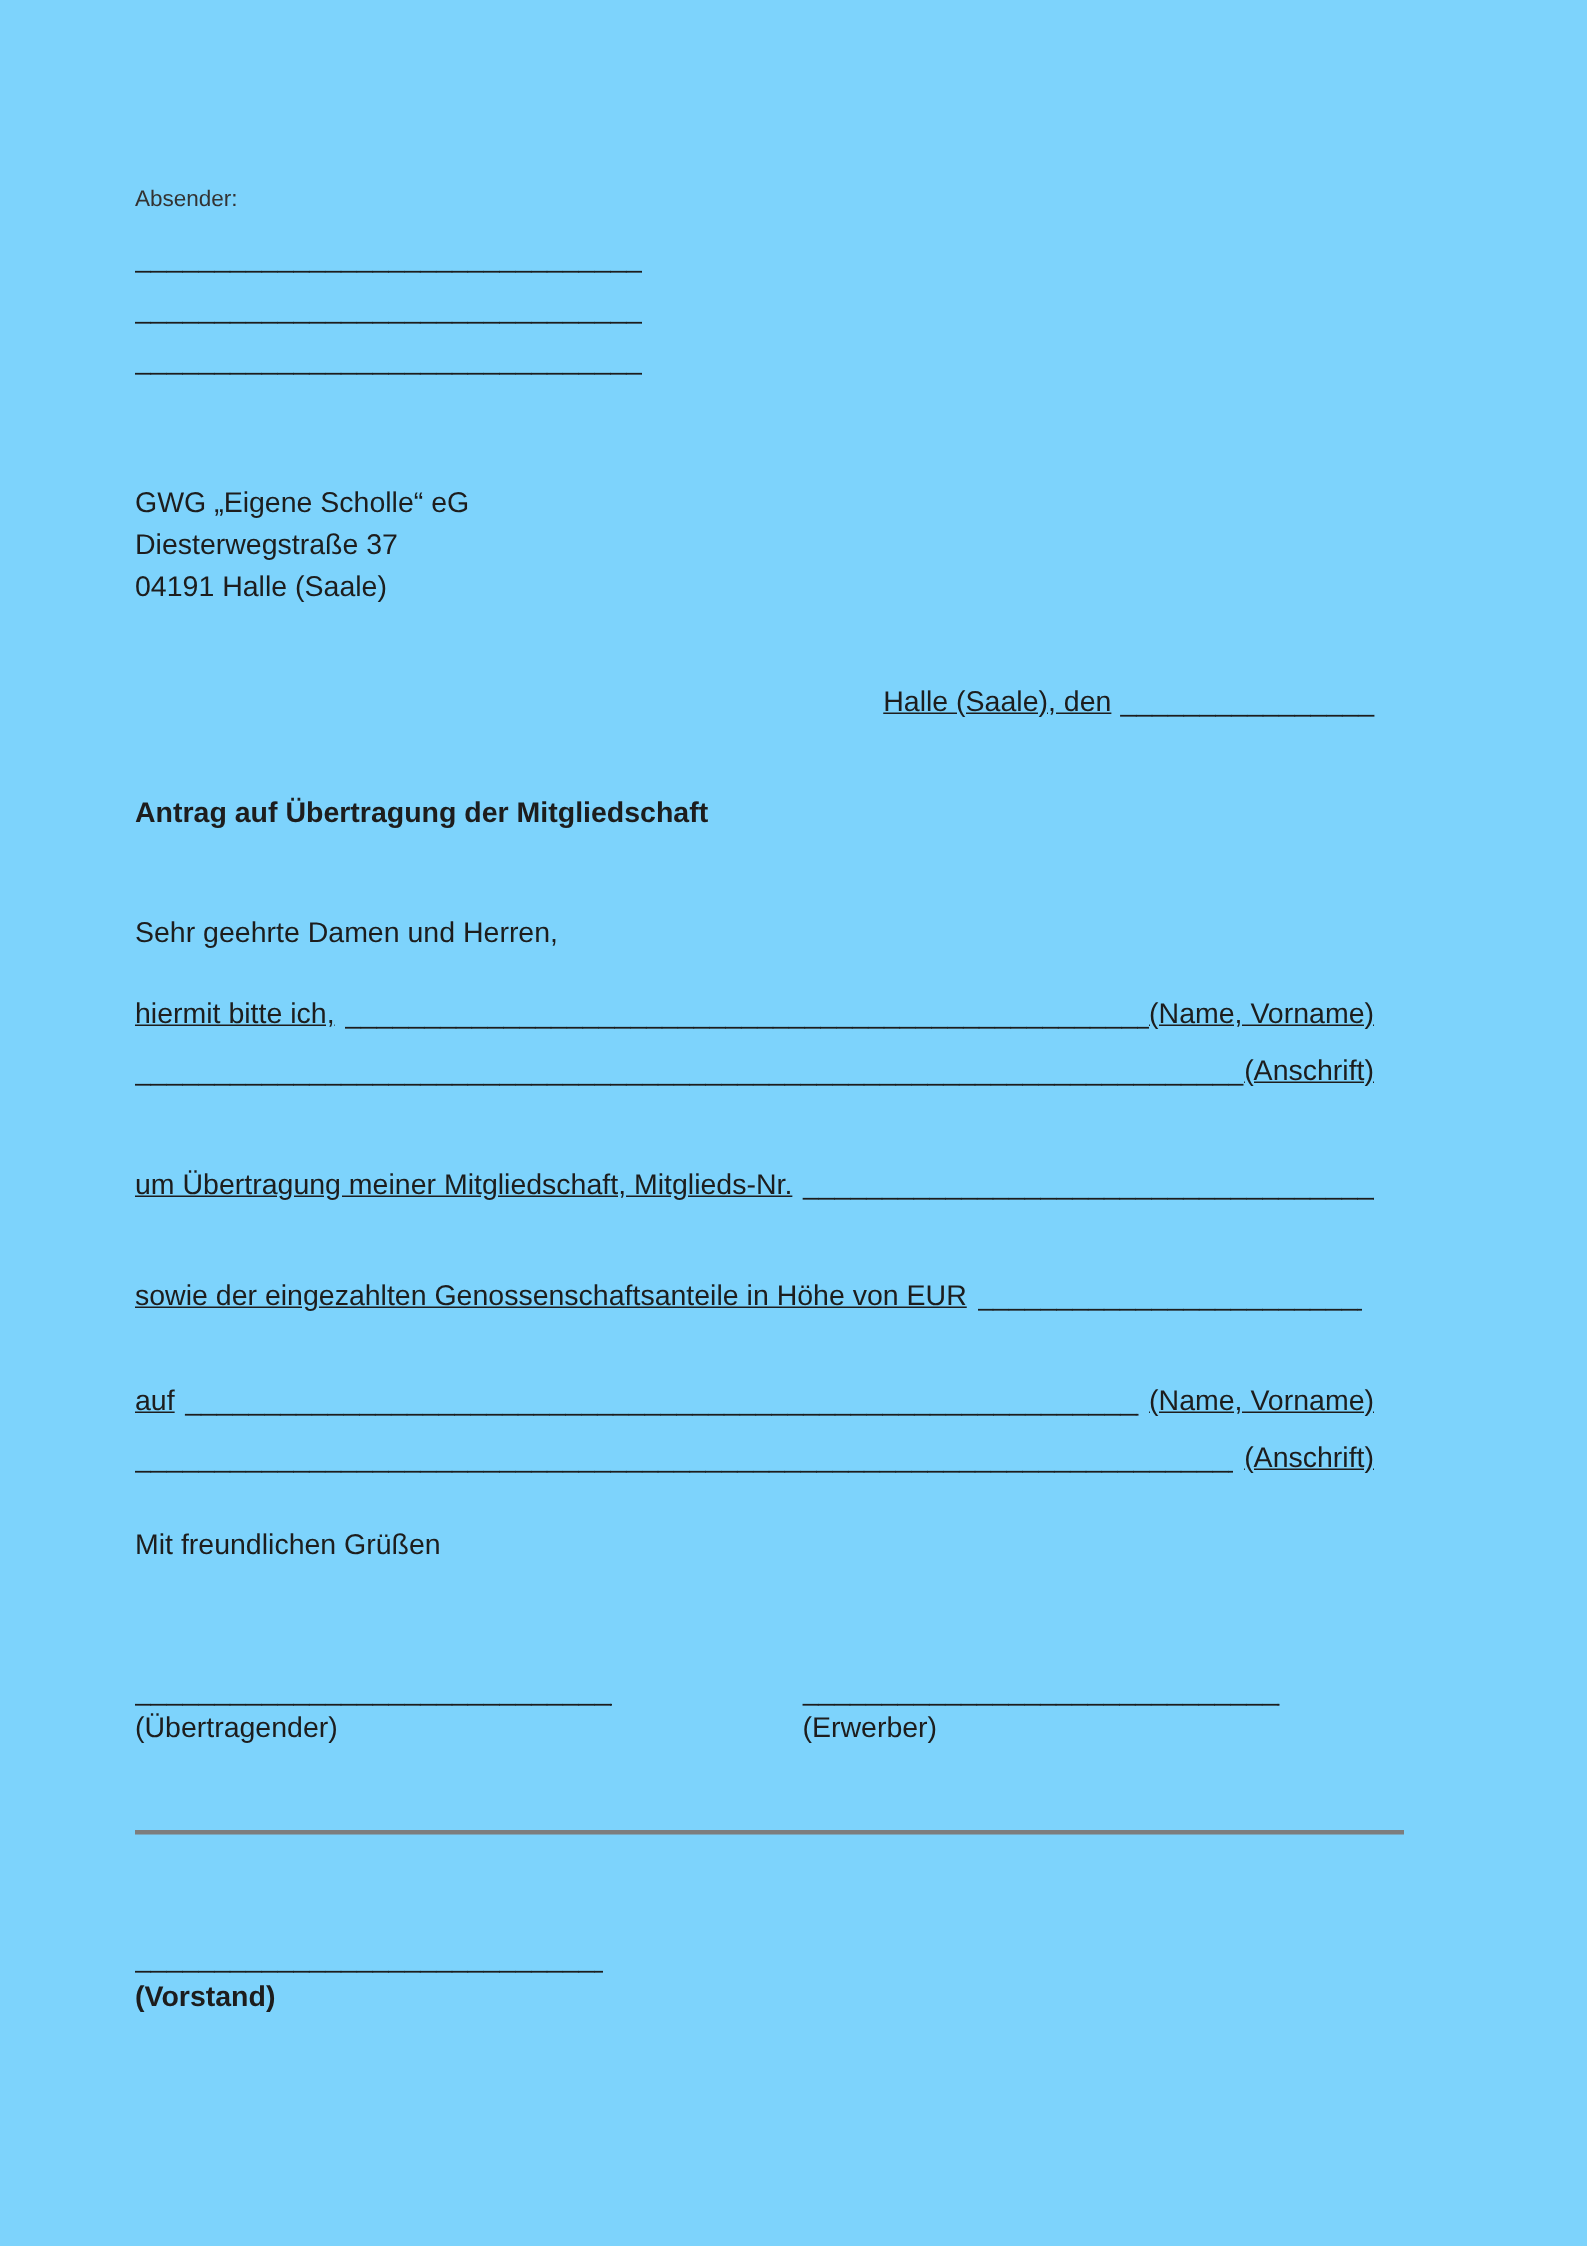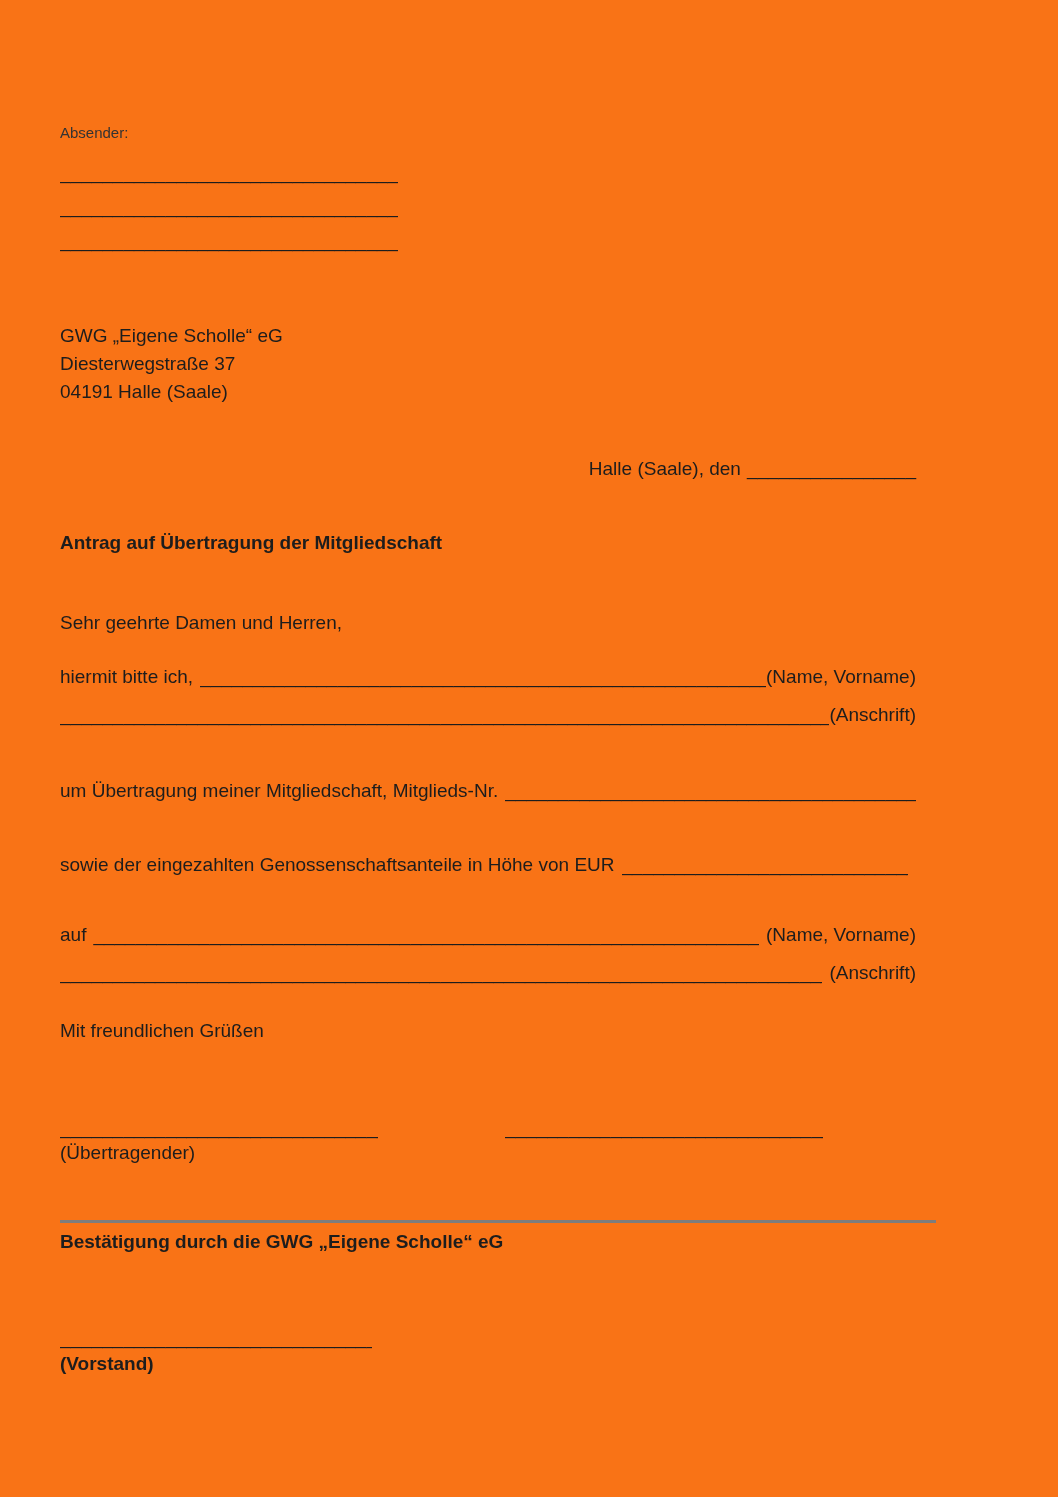--- a/index.html
+++ b/index.html
@@ -1,39 +1,39 @@
 <!DOCTYPE html>
 <html lang="de"><head>
 <meta charset="utf-8">
 <style>
   html,body{margin:0;padding:0;background:#ffffff;}
   .page{
     position:relative;
     width:1058px;height:1497px;
-    background:#f97316;
+    background:#7dd3fc;
     box-sizing:border-box;
-    padding:124px 142px 0 60px;
+    padding:124px 142px 0 90px;
     font-family:"Liberation Sans",sans-serif;
     font-size:19px;line-height:26px;
     color:#1d1d1d;
   }
   .small{font-size:15px;line-height:18px;color:#333;}
   .bold{font-weight:700;}
   .blankline{white-space:nowrap;overflow:hidden;}
   .sender-blanks{margin-top:14px;}
   .sender-blank{width:338px;line-height:34px;}
   .recipient{margin-top:64px;line-height:28px;}
   .dateline{margin-top:48px;line-height:30px;text-align:right;white-space:nowrap;}
   .date-blank{margin-left:6px;}
   .subject{margin-top:46px;}
   .salutation{margin-top:54px;}
   .pair{margin-top:22px;}
   .flexrow{display:flex;align-items:baseline;}
   .pair .flexrow{line-height:38px;}
-  .t{white-space:nowrap;flex:0 0 auto;}
+  .t{white-space:nowrap;flex:0 0 auto;text-decoration:underline;}
   .fill{flex:1 1 0;overflow:hidden;white-space:nowrap;}
   .gap-l{margin-left:7px;}
   .gap-r{margin-right:8px;}
   .membership{margin-top:42px;line-height:30px;text-align:center;}
   .shares{margin-top:44px;line-height:30px;text-align:right;}
   .transferee{margin-top:36px;}
   .closing{margin-top:26px;}
   .sig-row{display:flex;column-gap:127px;margin-top:72px;}
   .sig-col{width:318px;}
   .sig-col .blankline{line-height:24px;}
@@ -106,25 +106,25 @@
 
   <div class="closing">Mit freundlichen Grüßen</div>
 
   <div class="sig-row">
     <div class="sig-col">
       <div class="blankline">___________________________________</div>
       <div class="sig-label">(Übertragender)</div>
     </div>
     <div class="sig-col">
       <div class="blankline">___________________________________</div>
+      <div class="sig-label">(Erwerber)</div>
     </div>
   </div>
 
   <div class="separator"></div>
 
-  <div class="confirm-heading bold">Bestätigung durch die GWG „Eigene Scholle“ eG</div>
 
   <div class="vorstand">
     <div class="blankline vorstand-blank">___________________________________</div>
     <div class="bold">(Vorstand)</div>
   </div>
 
 </div>
 
 </body></html>

